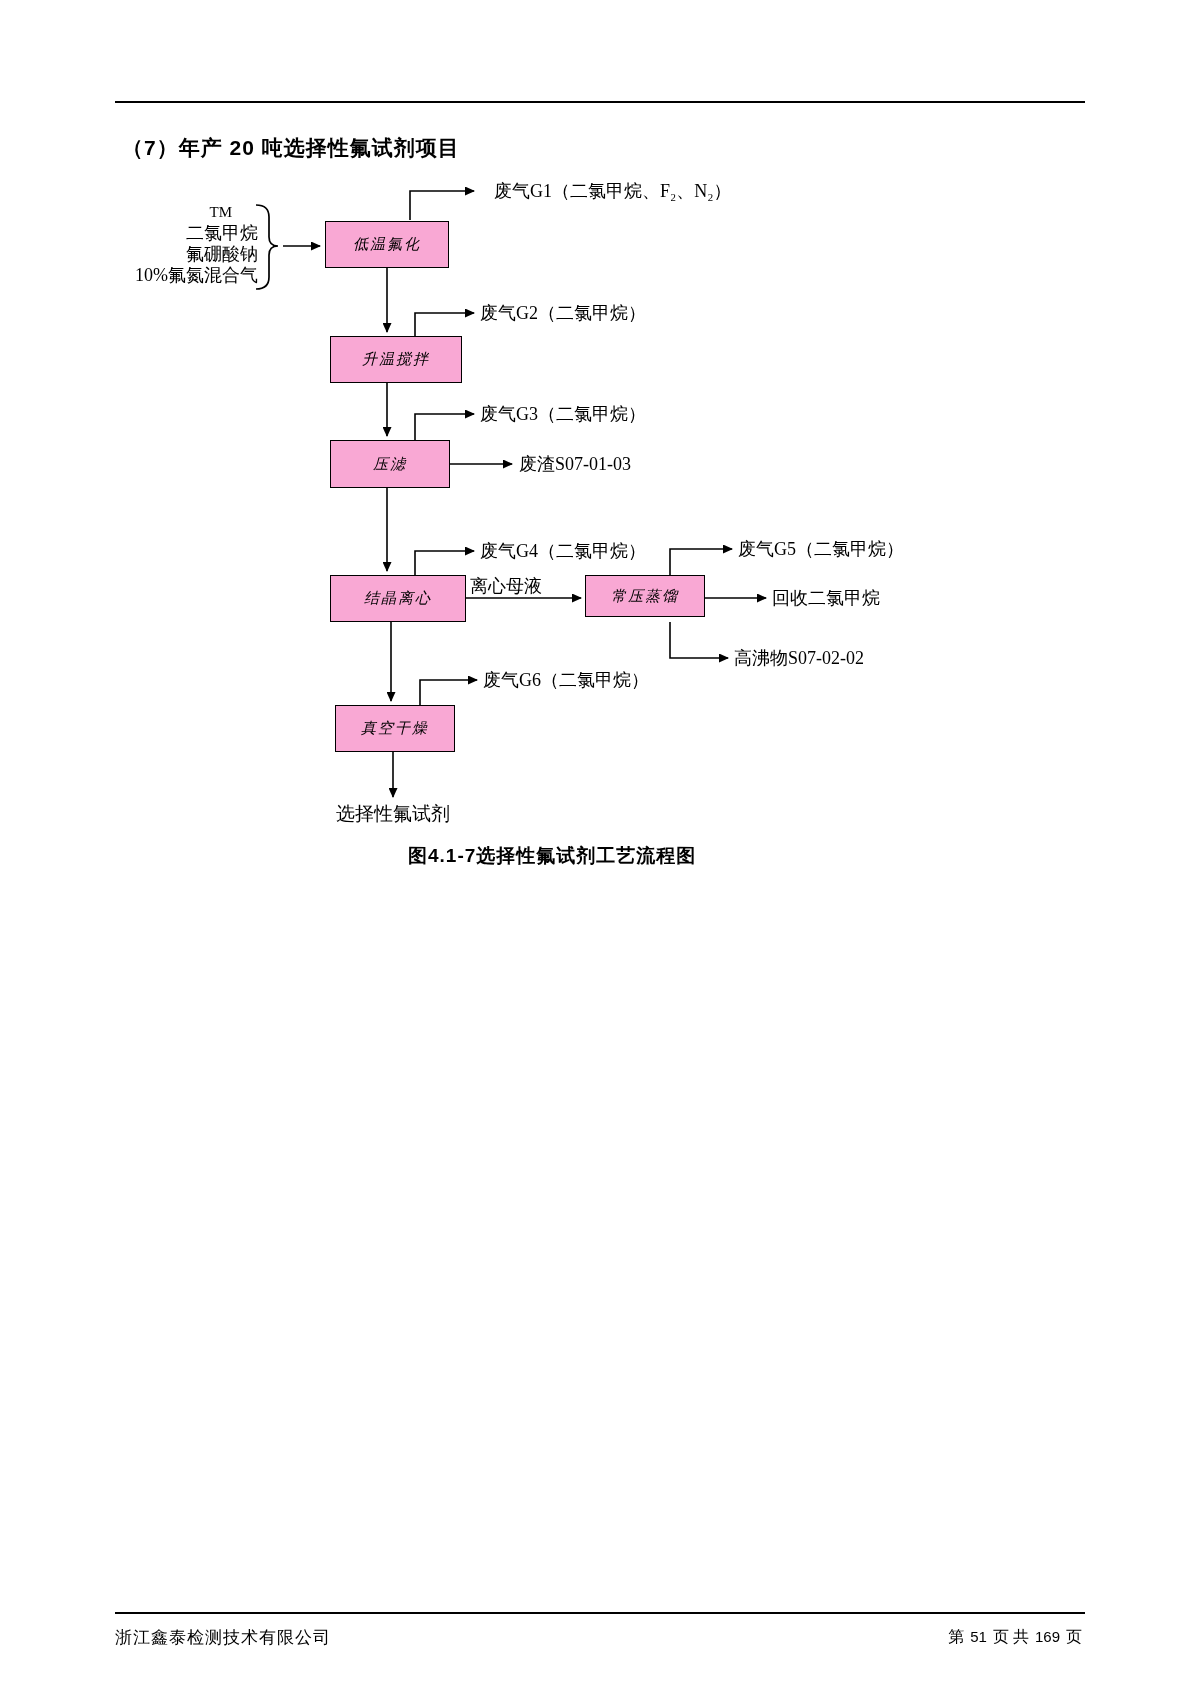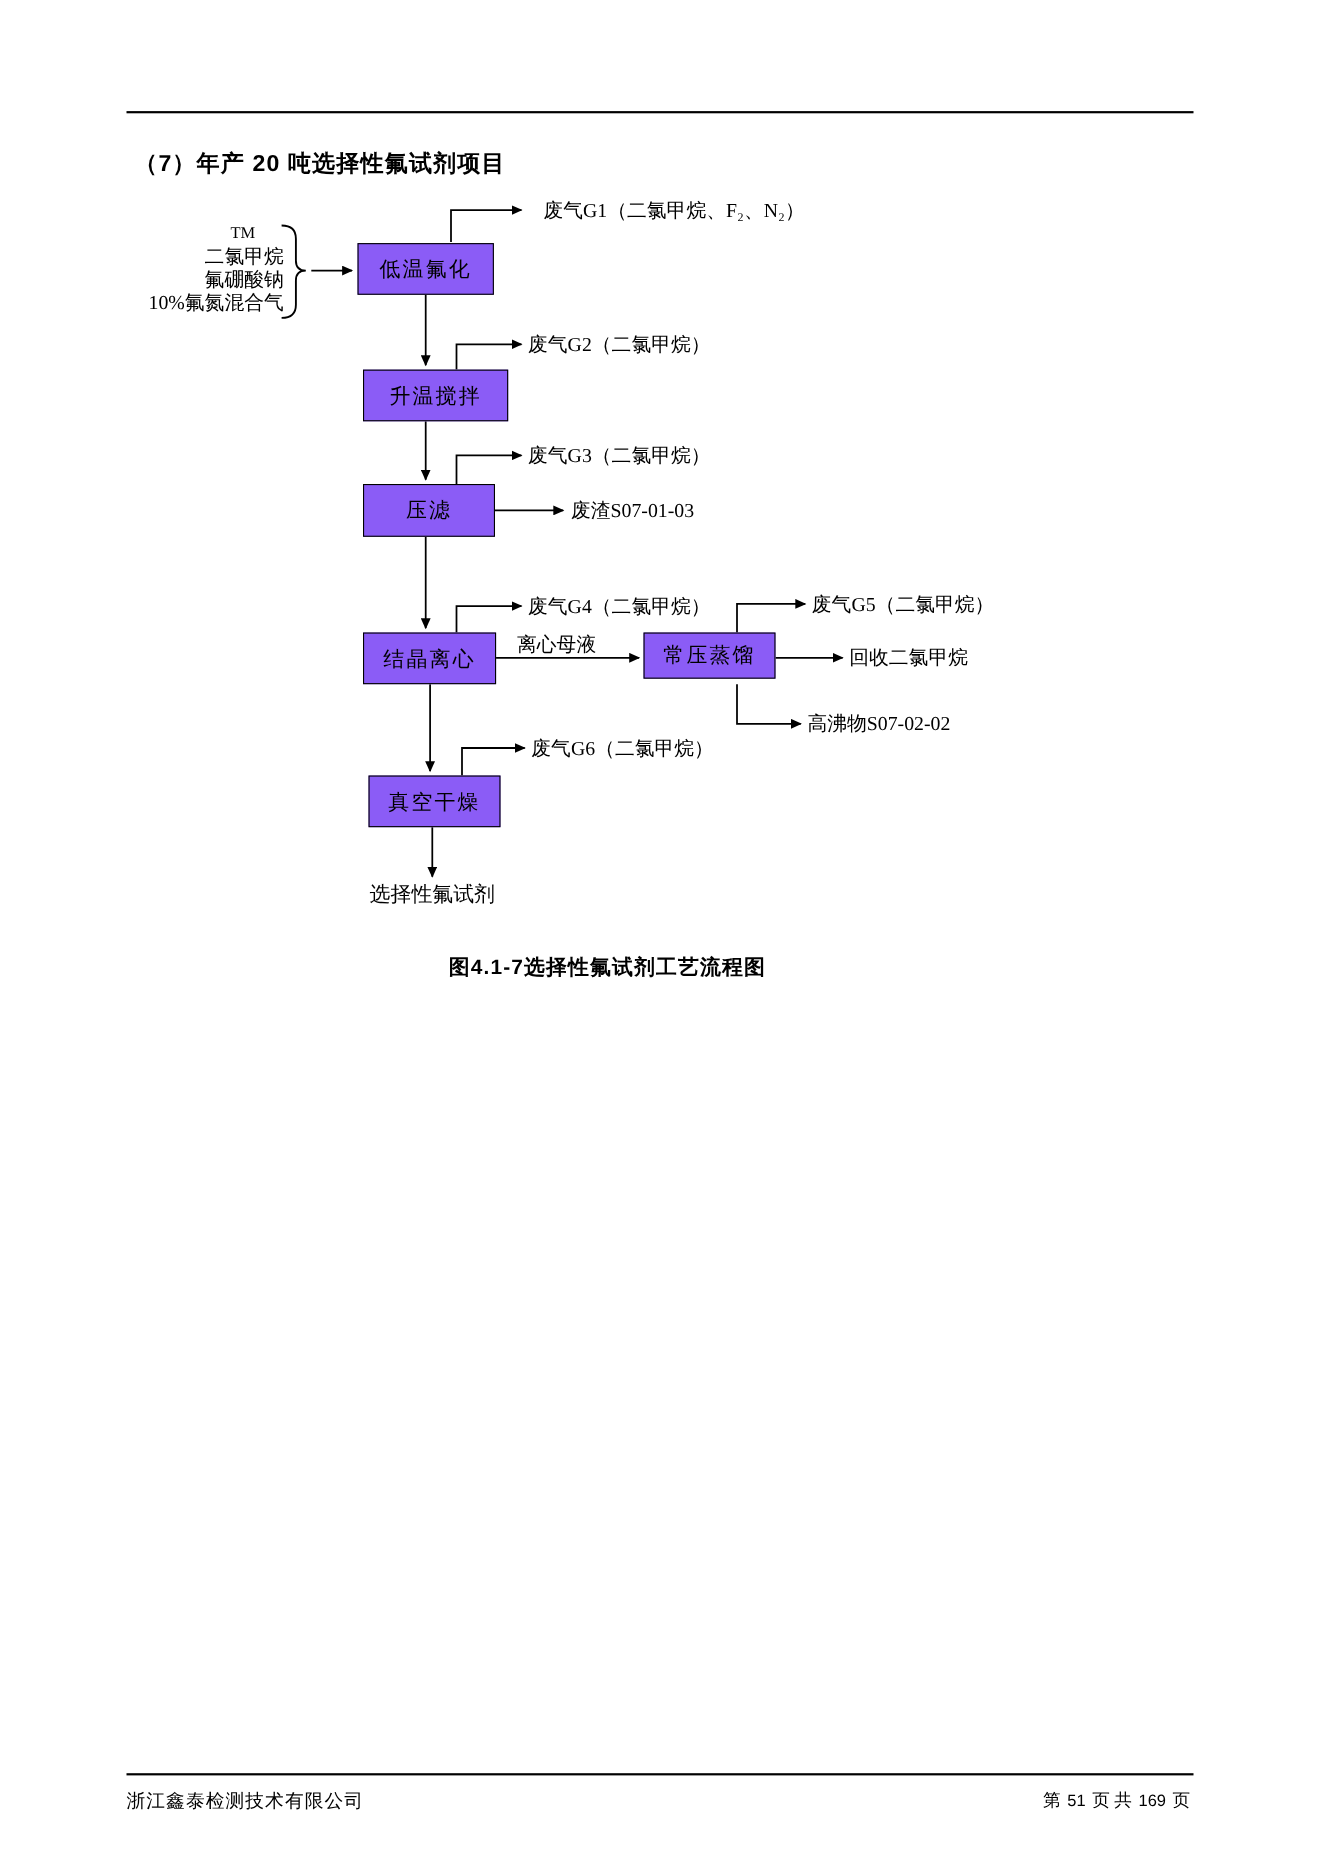--- a/index.html
+++ b/index.html
@@ -9,35 +9,35 @@
 
   .header-title { position:absolute; top:80px; left:115px; width:970px; text-align:center;
                   font-size:17px; letter-spacing:1px; }
   .rule { position:absolute; left:115px; width:970px; border-top:2.4px solid #000; }
   .rule.top { top:101px; }
   .rule.bottom { top:1612px; }
 
   .section-heading { position:absolute; left:122px; top:134px; font-size:21px; font-weight:bold;
                      font-family:"Liberation Sans","DejaVu Sans",sans-serif; letter-spacing:1px; }
 
-  .box { position:absolute; border:1.6px solid #000; background:#8b5cf6;
+  .box { position:absolute; border:1.6px solid #000; background:#f9a8d4;
          display:flex; align-items:center; justify-content:center;
-         font-size:19px; letter-spacing:2px; white-space:nowrap; }
+         font-size:15px; letter-spacing:2px; white-space:nowrap;font-style:italic; }
 
   .lbl { position:absolute; font-size:18px; line-height:22px; white-space:nowrap; }
   .lbl.big { font-size:19px; }
 
   .feed { position:absolute; left:106px; top:202px; width:152px; text-align:right;
           font-size:18px; line-height:21px; }
   .feed .tm { font-size:15px; padding-right:26px; }
 
   svg.connectors { position:absolute; left:0; top:0; pointer-events:none; }
 
   .caption { position:absolute; left:408px; top:843px; font-size:19px; font-weight:bold;
-             font-family:"Liberation Sans","DejaVu Sans",sans-serif; letter-spacing:1px;margin-top:23px; }
+             font-family:"Liberation Sans","DejaVu Sans",sans-serif; letter-spacing:1px; }
 
   .footer-company { position:absolute; left:115px; top:1626px; font-size:17px; letter-spacing:1px; }
   .footer-page { position:absolute; right:114px; top:1627px; font-size:16px; }
   .footer-page span { margin:0 3px; }
   .footer-page .num { font-family:"Liberation Sans","DejaVu Sans",sans-serif; font-size:15px; }
 </style>
 </head>
 <body>
 
 <div class="page">
@@ -76,21 +76,21 @@
   <div class="feed">
     <div class="tm">TM</div>
     <div>二氯甲烷</div>
     <div>氟硼酸钠</div>
     <div>10%氟氮混合气</div>
   </div>
 
   <div class="box" style="left:325px; top:221px; width:124px; height:47px;">低温氟化</div>
   <div class="box" style="left:330px; top:336px; width:132px; height:47px;">升温搅拌</div>
   <div class="box" style="left:330px; top:440px; width:120px; height:48px;">压滤</div>
-  <div class="box" style="left:330px; top:575px; width:121px; height:47px;">结晶离心</div>
+  <div class="box" style="left:330px; top:575px; width:136px; height:47px;">结晶离心</div>
   <div class="box" style="left:585px; top:575px; width:120px; height:42px;">常压蒸馏</div>
   <div class="box" style="left:335px; top:705px; width:120px; height:47px;">真空干燥</div>
 
   <div class="lbl" style="left:494px; top:180px;">废气G1（二氯甲烷、F₂、N₂）</div>
   <div class="lbl" style="left:480px; top:302px;">废气G2（二氯甲烷）</div>
   <div class="lbl" style="left:480px; top:403px;">废气G3（二氯甲烷）</div>
   <div class="lbl" style="left:519px; top:453px;">废渣S07-01-03</div>
   <div class="lbl" style="left:480px; top:540px;">废气G4（二氯甲烷）</div>
   <div class="lbl" style="left:470px; top:575px;">离心母液</div>
   <div class="lbl" style="left:738px; top:538px;">废气G5（二氯甲烷）</div>

